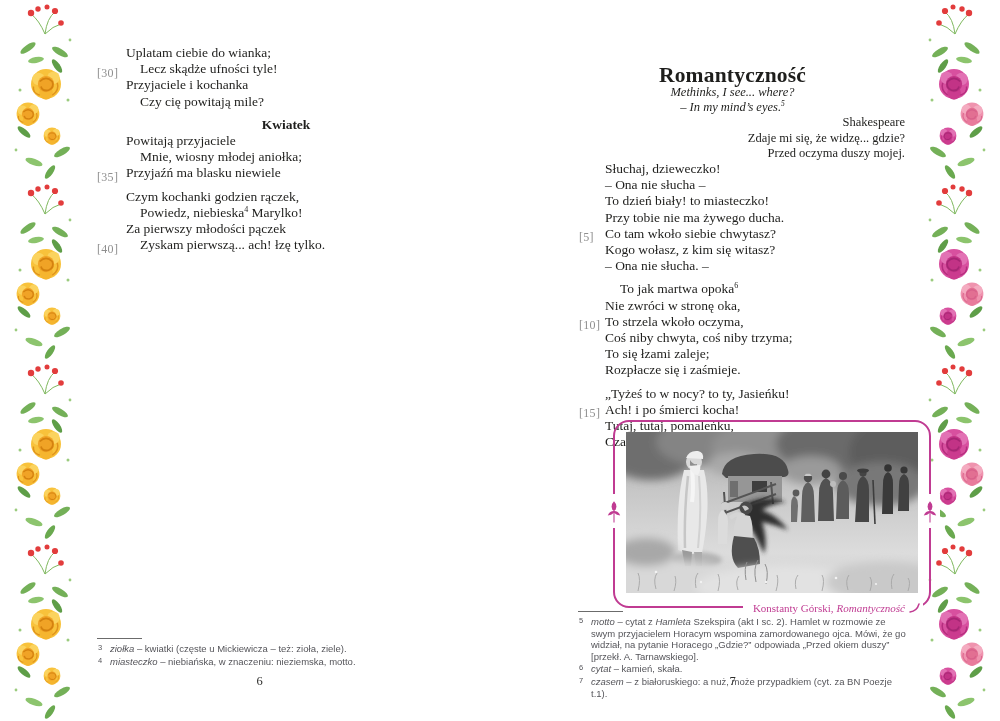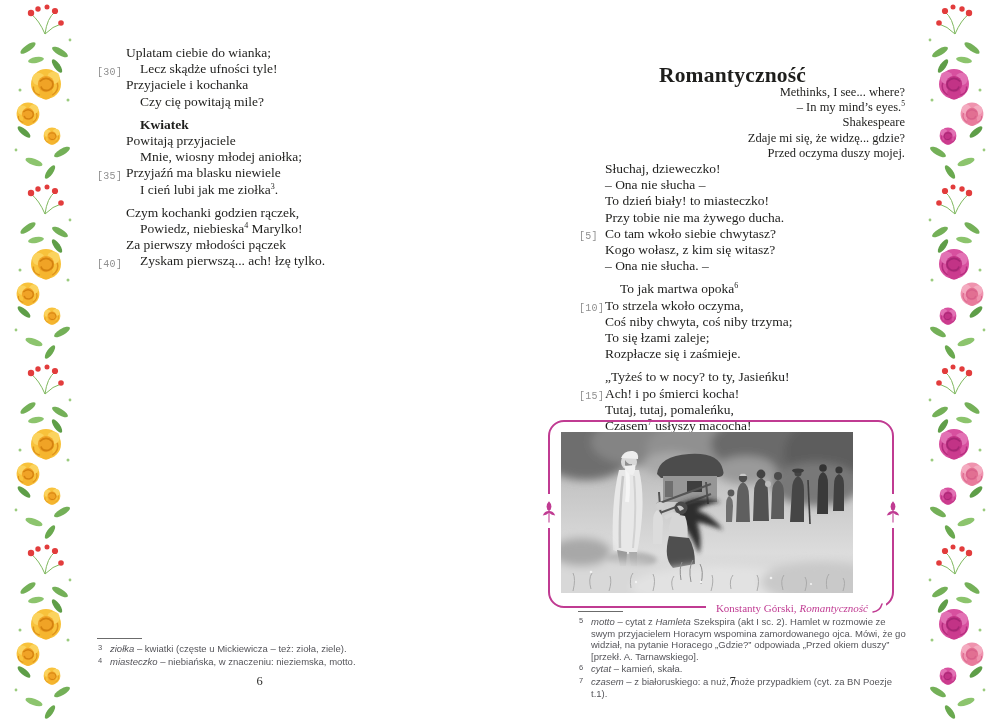--- a/index.html
+++ b/index.html
@@ -10,35 +10,35 @@
   #border-left{left:0;}
   #border-right{right:0;}
 
   
   .poem{position:absolute;font-size:13.5px;line-height:16.2px;color:#1e1e1c;}
   #poem-left{left:97px;top:45px;width:335px;--fl:29px;--ind:43px;}
   #poem-right{left:579px;top:161px;width:330px;--fl:26px;--ind:41px;}
   .stanza{margin-bottom:7px;}
   .vline{position:relative;padding-left:var(--fl);white-space:nowrap;}
   .vline.ind{padding-left:var(--ind);}
-  .vline.bold{font-weight:bold;}
+  .vline.bold{font-weight:bold;text-align:center;}
   .vline sup{font-size:8px;line-height:0;}
-  .lnum{position:absolute;left:0;top:3.5px;font-family:Liberation Mono, monospace;
-        font-size:10px;color:#8f8f8f;letter-spacing:.3px;}
+  .lnum{position:absolute;left:0;top:3.5px;font-family:Liberation Serif, serif;
+        font-size:12px;color:#8f8f8f;letter-spacing:.3px;}
 
   
   #title{position:absolute;left:560px;top:49px;width:345px;text-align:center;
          font-size:21.5px;font-weight:bold;letter-spacing:.2px;}
   #epigraph{position:absolute;left:560px;top:85px;width:345px;text-align:right;
             font-size:12.5px;line-height:15.2px;}
-  .eline.it{}
+  .eline.it{font-style:italic;text-align:center;}
   .eline sup{font-size:7.5px;line-height:0;}
 
   
-  #figure{position:absolute;left:548px;top:420px;width:346px;height:188px;
+  #figure{position:absolute;left:613px;top:420px;width:318px;height:188px;
           border:2px solid #c03b92;border-radius:16px;box-sizing:border-box;}
   #painting{position:absolute;left:11px;top:10px;}
   .bud{position:absolute;top:72px;width:20px;height:34px;background:#fff;
        display:flex;align-items:center;justify-content:center;}
   #bud-left{left:-11px;}
   #bud-right{right:-11px;transform:scaleX(-1);}
   #caption{position:absolute;right:6px;bottom:-8px;background:#fff;
            padding:0 2px 0 10px;color:#c03b92;font-size:11px;white-space:nowrap;
            display:flex;align-items:center;}
   #caption .cap-title{font-style:italic;margin-left:3px;}
@@ -157,21 +157,20 @@
           <div class="vline">Uplatam ciebie do wianka;</div>
           <div class="vline ind"><span class="lnum">[30]</span>Lecz skądże ufności tyle!</div>
           <div class="vline">Przyjaciele i kochanka</div>
           <div class="vline ind">Czy cię powitają mile?</div>
         </div>
         <div class="stanza">
           <div class="vline ind bold">Kwiatek</div>
           <div class="vline">Powitają przyjaciele</div>
           <div class="vline ind">Mnie, wiosny młodej aniołka;</div>
           <div class="vline"><span class="lnum">[35]</span>Przyjaźń ma blasku niewiele</div>
-          <div class="vline ind">I cień lubi jak me ziołka<sup>3</sup>.</div>
         </div>
         <div class="stanza">
           <div class="vline">Czym kochanki godzien rączek,</div>
           <div class="vline ind">Powiedz, niebieska<sup>4</sup> Marylko!</div>
           <div class="vline">Za pierwszy młodości pączek</div>
           <div class="vline ind"><span class="lnum">[40]</span>Zyskam pierwszą... ach! łzę tylko.</div>
         </div>
       </div>
     <div id="fns-left" class="fns">
       <div class="fn-divider"></div>
@@ -195,20 +194,21 @@
           <div class="vline">Słuchaj, dzieweczko!</div>
           <div class="vline">– Ona nie słucha –</div>
           <div class="vline">To dzień biały! to miasteczko!</div>
           <div class="vline">Przy tobie nie ma żywego ducha.</div>
           <div class="vline"><span class="lnum">[5]</span>Co tam wkoło siebie chwytasz?</div>
           <div class="vline">Kogo wołasz, z kim się witasz?</div>
           <div class="vline">– Ona nie słucha. –</div>
         </div>
         <div class="stanza">
           <div class="vline ind">To jak martwa opoka<sup>6</sup></div>
+          <div class="vline">Nie zwróci w stronę oka,</div>
           <div class="vline"><span class="lnum">[10]</span>To strzela wkoło oczyma,</div>
           <div class="vline">Coś niby chwyta, coś niby trzyma;</div>
           <div class="vline">To się łzami zaleje;</div>
           <div class="vline">Rozpłacze się i zaśmieje.</div>
         </div>
         <div class="stanza">
           <div class="vline">„Tyżeś to w nocy? to ty, Jasieńku!</div>
           <div class="vline"><span class="lnum">[15]</span>Ach! i po śmierci kocha!</div>
           <div class="vline">Tutaj, tutaj, pomaleńku,</div>
           <div class="vline">Czasem<sup>7</sup> usłyszy macocha!</div>

